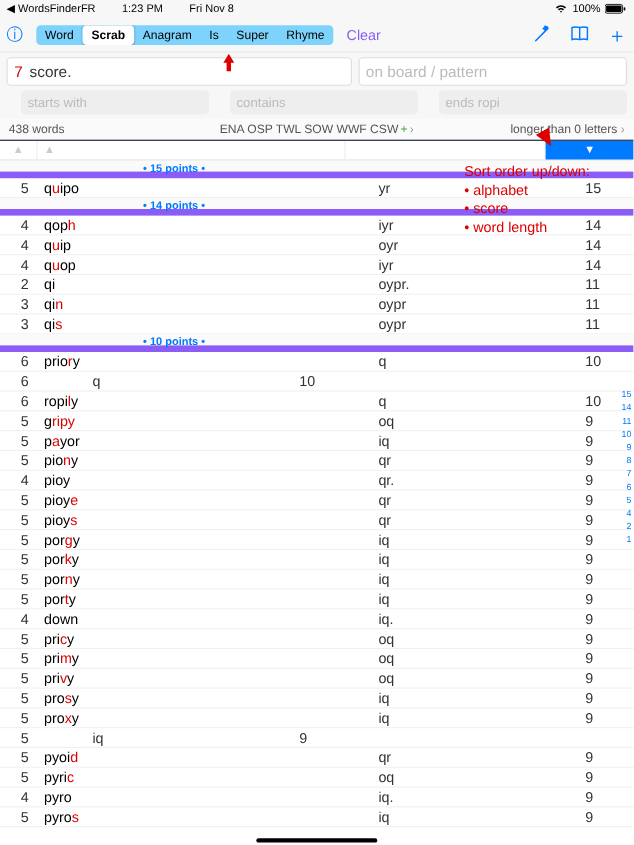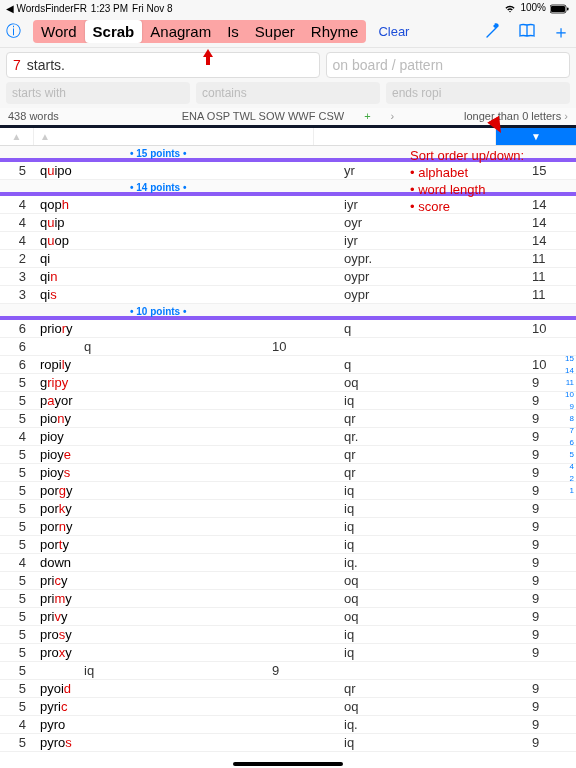--- a/index.html
+++ b/index.html
@@ -1,50 +1,50 @@
 <!DOCTYPE html>
 <html><head>
 <meta charset="utf-8">
 <style>
   * { box-sizing: border-box; margin: 0; padding: 0; font-family: -apple-system, Helvetica, Arial, sans-serif; }
   body { width: 576px; height: 768px; background: #fff; font-size: 13px; color: #000; overflow: hidden; position: relative; }
   
   .status-bar { height: 16px; display: flex; align-items: center; padding: 0 6px; font-size: 10px; background:#f7f7f7;}
-  .status-left { display: flex; align-items: center; gap: 4px; }
+  .status-left { display: flex; align-items: center; gap: 24px; }
   .status-right { margin-left: auto; display: flex; align-items: center; gap: 4px; }
   
   .toolbar { height: 32px; display: flex; align-items: center; padding: 0 6px; gap: 6px; background:#f7f7f7; border-bottom:1px solid #e5e5e5;}
-  .seg { display: flex; background:#fca5a5; border-radius:4px; overflow:hidden; font-size:15px;align-items:flex-end;}
+  .seg { display: flex; background:#7dd3fc; border-radius:4px; overflow:hidden; font-size:11px;align-items:flex-end;}
   .seg div { padding: 3px 8px; cursor:pointer;}
   .seg .active { background:#fff; box-shadow:0 0 2px rgba(0,0,0,.2); border-radius:4px; font-weight:600;}
-  .clear { color:#1d4ed8; font-size:13px; margin-left:6px;}
+  .clear { color:#8b5cf6; font-size:13px; margin-left:6px;}
   .tb-right { margin-left:auto; display:flex; gap:16px; color:#007aff; font-size:18px;}
   .info-icon { color:#007aff; font-size:15px; margin-right:6px;}
   
   .input-row { display:flex; gap:6px; padding:4px 6px; background:#f7f7f7;}
   .input-box { flex:1; background:#fff; border:1px solid #ddd; border-radius:4px; padding:4px 6px; font-size:14px; height:26px; display:flex; align-items:center; color:#333;}
   .input-box.empty { color:#bbb;}
   .input-num { color:#d00; margin-right:6px; font-size:14px;}
   
   .filter-row { display:flex; gap:6px; padding:0 6px 4px; background:#f7f7f7;}
-  .filter-box { flex:1; background:#eee; border-radius:4px; padding:3px 6px; font-size:12px; color:#bbb; height:22px; display:flex; align-items:center;}
-  
-  .info-row { display:flex; padding:2px 8px; font-size:11px; color:#555; background:#fafafa; border-bottom:3px solid #0f172a; height:20px;}
-  .info-center { position:absolute; left:50%; transform:translateX(-50%); display:flex; align-items:center; gap:20px;}
+  .filter-box { flex:1; background:#eee; border-radius:4px; padding:3px 6px; font-size:12px; color:#bbb; height:22px; display:flex; align-items:center;margin-left:13px;}
+  
+  .info-row { display:flex; align-items:center; padding:2px 8px; font-size:11px; color:#555; background:#fafafa; border-bottom:1px solid #0f172a; height:20px;}
+  .info-center { position:absolute; left:50%; transform:translateX(-50%); display:flex; align-items:center; gap:2px;}
   .info-right { margin-left:auto;}
   .chev { font-size:11px; color:#999;}
   
   .sort-row { display:flex; height:18px; border-bottom:1px solid #ddd;}
   .sort-col1 { width:34px; display:flex; align-items:center; justify-content:center; color:#ccc; font-size:10px; border-right:1px solid #eee;}
   .sort-col2 { width:280px; display:flex; align-items:center; padding-left:6px; color:#ccc; font-size:10px; border-right:1px solid #eee;}
   .sort-col3 { flex:1; border-right:1px solid #eee;}
   .sort-col4 { width:80px; background:#007aff; color:#fff; display:flex; align-items:center; justify-content:center; font-size:10px;}
   
   .list { position:relative;}
-  .section-hdr { font-size:10px; color:#007aff; font-weight:600; padding:2px 0 2px 130px; background:#fafafa; border-bottom:4px solid #8b5cf6; height:16px;}
+  .section-hdr { font-size:10px; color:#007aff; font-weight:600; padding:2px 0 2px 130px; background:#fafafa; border-bottom:6px solid #8b5cf6; height:16px;}
   .row { display:flex; align-items:center; height:18px; border-bottom:1px solid #f0f0f0; font-size:13px;}
   .row .c1 { width:34px; text-align:right; padding-right:8px; color:#333;}
   .row .c2 { width:260px; padding-left:6px;}
   .row .c3 { width:176px; padding-left:6px; color:#333;margin-left:44px;}
   .row .c4 { width:60px; text-align:left; padding-left:18px; color:#333;}
   .hl { color:#d00;}
   
   .side-index { position:absolute; right:2px; top:354px; display:flex; flex-direction:column; font-size:8px; color:#007aff; gap:3px; text-align:right;}
   
   .ann { position:absolute; color:#d00; font-size:13px; line-height:1.3; pointer-events:none;}
@@ -102,21 +102,21 @@
           <path d="M2 2 Q5 1 9 2 Q13 1 16 2 L16 13 Q13 12 9 13 Q5 12 2 13 Z M9 2 L9 13" stroke="#007aff" stroke-width="1.3" fill="none"></path>
         </svg>
     </span>
     <span style="font-weight:300">＋</span>
   </div>
 </div>
 
 <div class="input-row">
   <div class="input-box" style="flex:1.3">
     <span class="input-num">7</span>
-    <span>starts.</span>
+    <span>score.</span>
   </div>
   <div class="input-box empty">on board / pattern</div>
 </div>
 
 <div class="filter-row">
   <div class="filter-box">starts with</div>
   <div class="filter-box">contains</div>
   <div class="filter-box">ends ropi</div>
 </div>
 
@@ -341,20 +341,20 @@
     <div>2</div>
     <div>1</div>
   </div>
 
 <div class="ann-arrow-top">
   <svg width="12" height="16" viewBox="0 0 12 16">
       <path d="M6 0 L11 8 L8 8 L8 16 L4 16 L4 8 L1 8 Z" fill="#d00"></path>
     </svg>
 </div>
 <div class="ann-arrow-side"></div>
-<div class="ann" style="left:410px; top:148px">
+<div class="ann" style="left:422px; top:148px">
   <div style="white-space:pre-line">Sort order up/down:</div>
   <div>• alphabet</div>
+  <div>• score</div>
   <div>• word length</div>
-  <div>• score</div>
 </div>
 
 <div class="home-ind"></div>
 
 </body></html>

